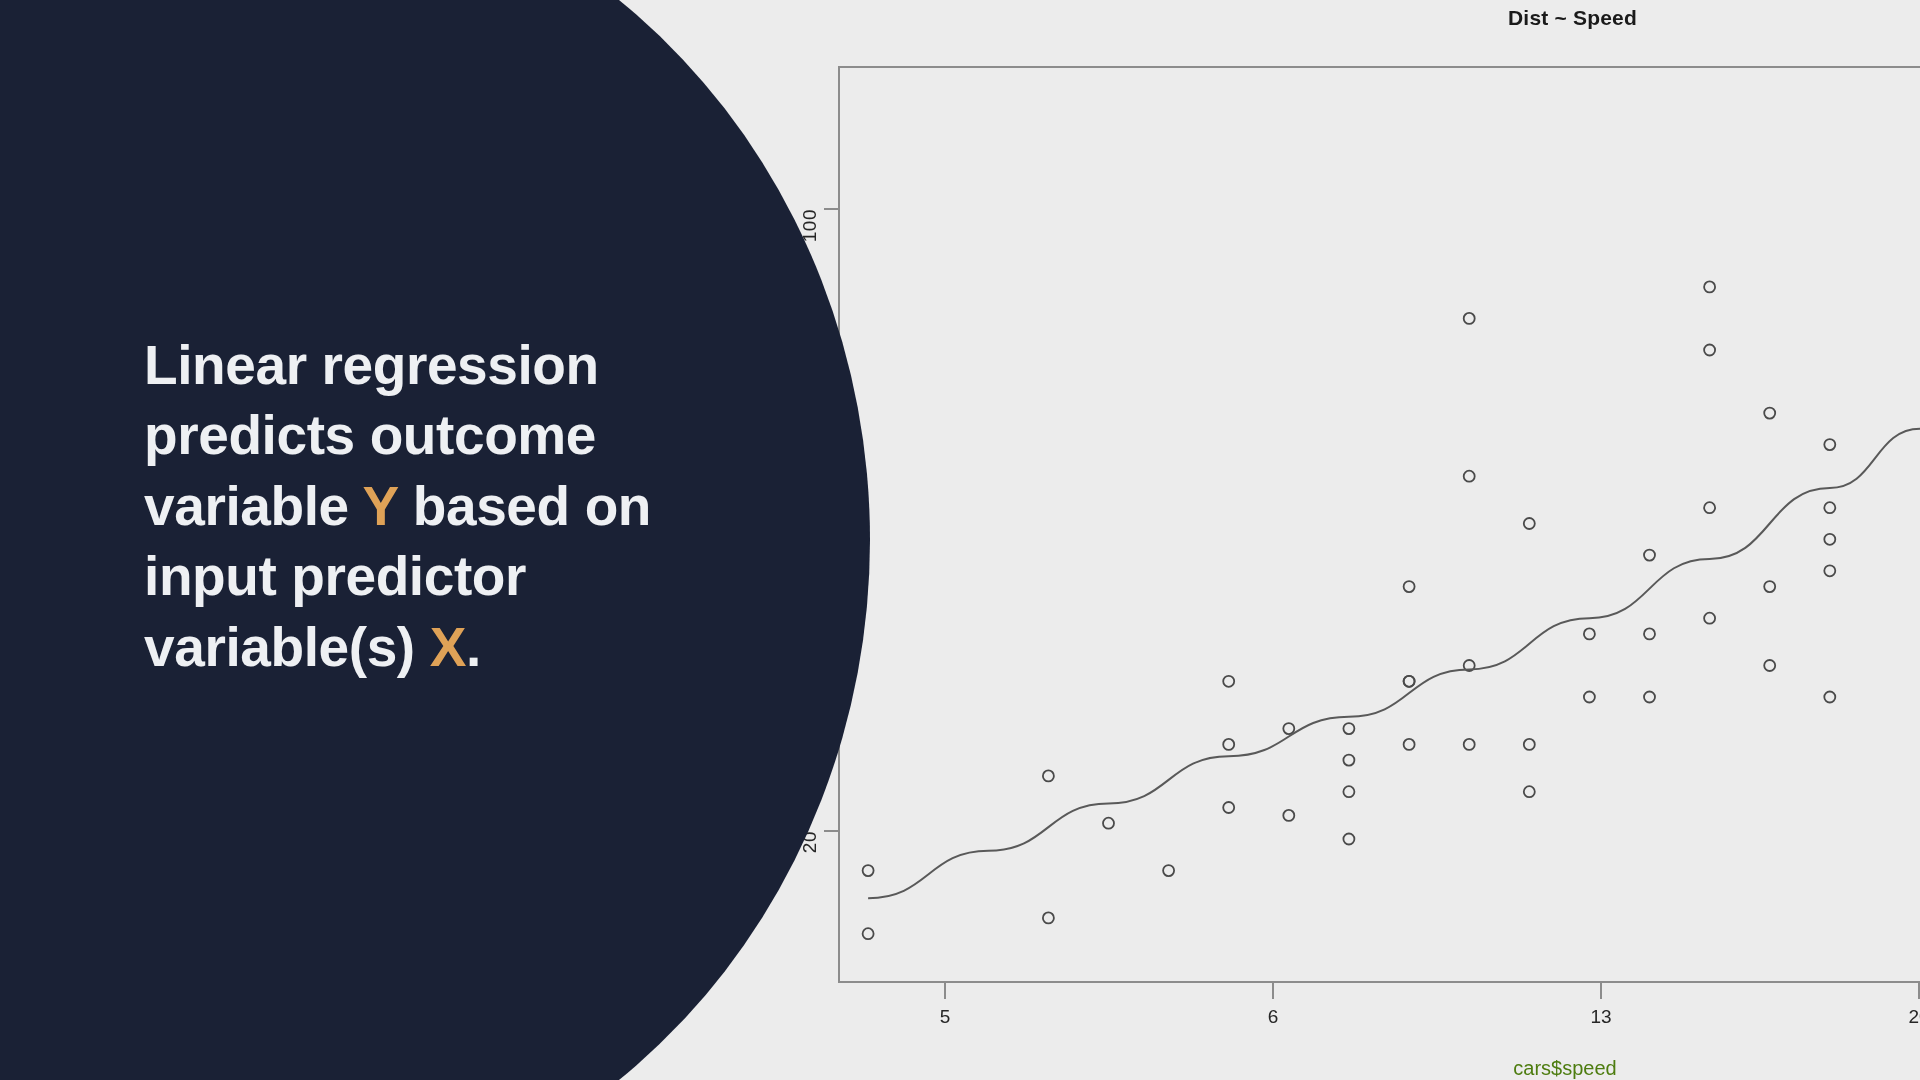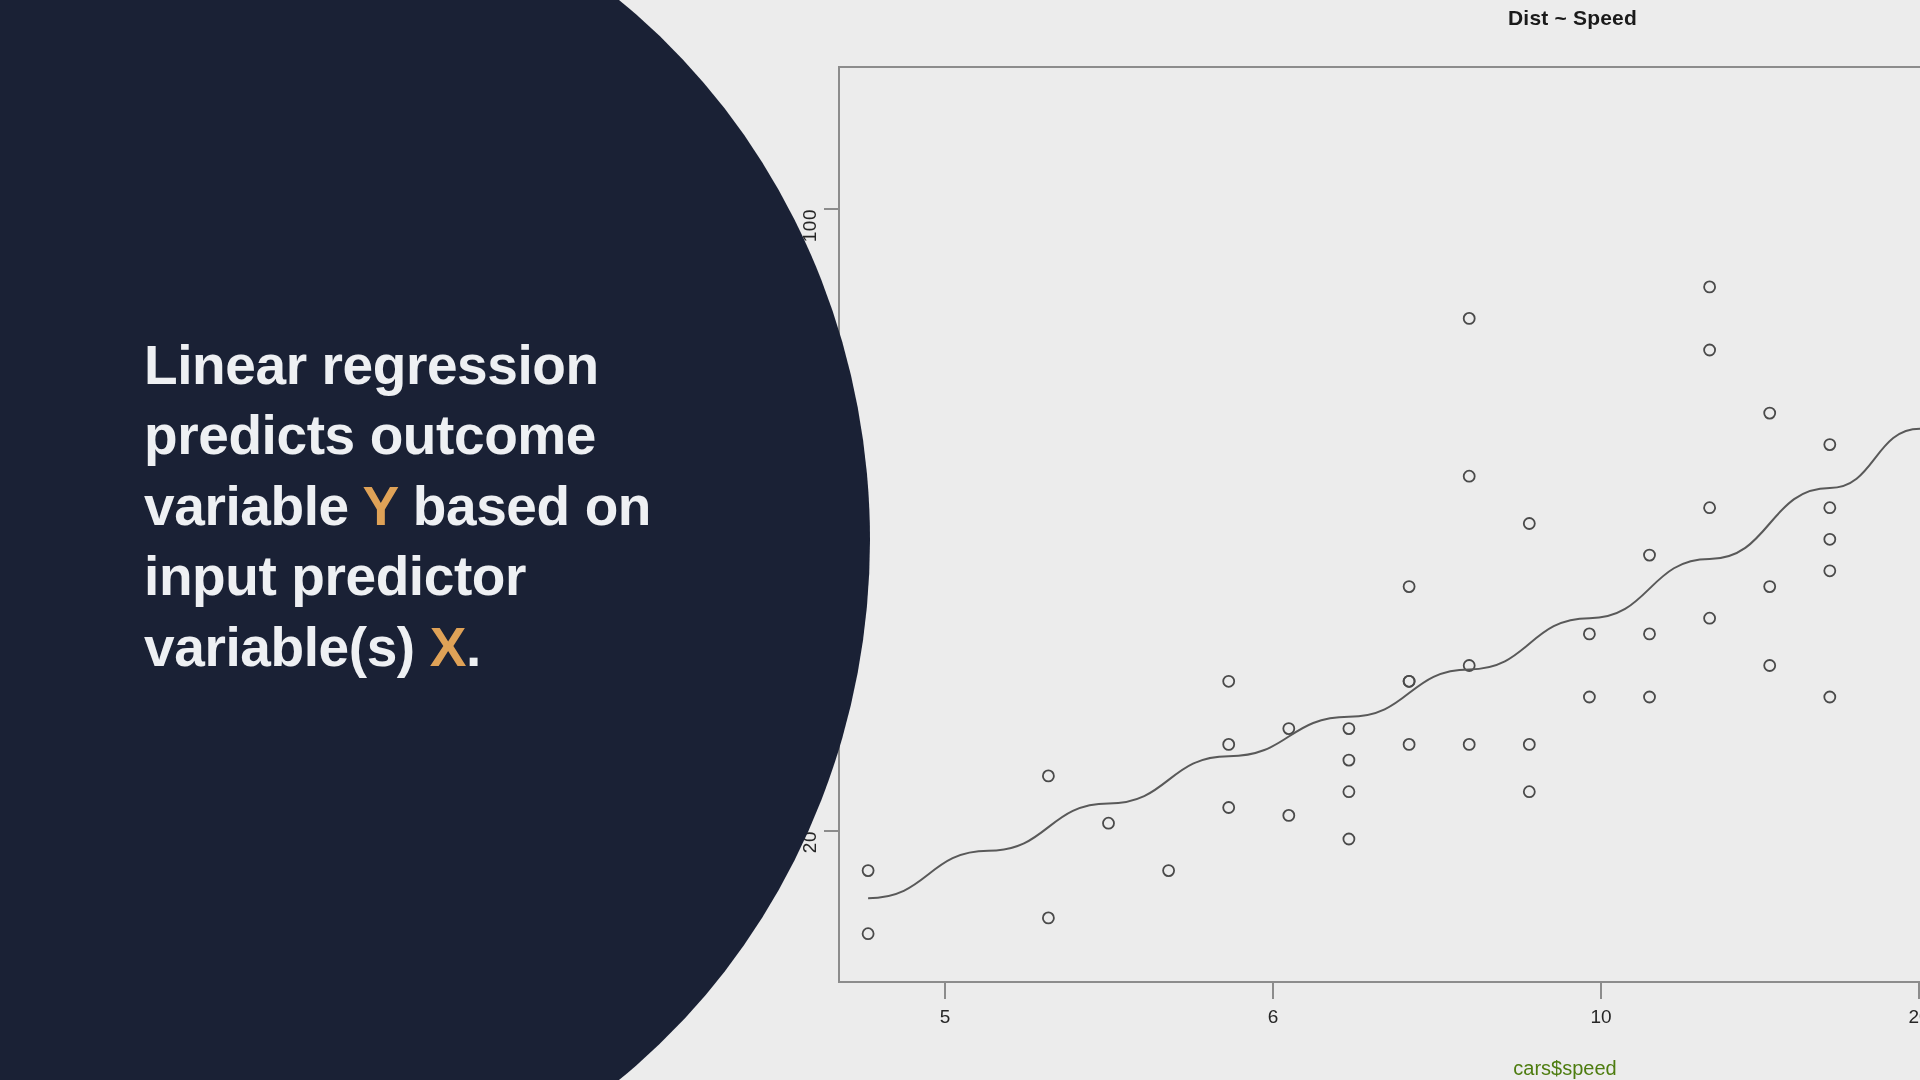--- a/index.html
+++ b/index.html
@@ -150,21 +150,21 @@
     <div class="ylab" style="top:675px">40</div>
     <div class="ylab" style="top:820px">20</div>
 
     <div class="tick-x" style="left:944px"></div>
     <div class="tick-x" style="left:1272px"></div>
     <div class="tick-x" style="left:1600px"></div>
     <div class="tick-x" style="left:1918px"></div>
 
     <div class="xlab" style="left:945px">5</div>
     <div class="xlab" style="left:1273px">6</div>
-    <div class="xlab" style="left:1601px">10</div>
+    <div class="xlab" style="left:1601px">13</div>
     <div class="xlab" style="left:1919px">20</div>
 
     <div id="x-axis-title">cars$speed</div>
 
     <svg id="plot-svg">
       <g id="points-g">
           <circle cx="868.1" cy="933.7" r="5.5" fill="none" stroke="#4a4a4a" stroke-width="1.8"></circle>
           <circle cx="868.1" cy="870.6" r="5.5" fill="none" stroke="#4a4a4a" stroke-width="1.8"></circle>
           <circle cx="1048.4" cy="917.9" r="5.5" fill="none" stroke="#4a4a4a" stroke-width="1.8"></circle>
           <circle cx="1048.4" cy="775.9" r="5.5" fill="none" stroke="#4a4a4a" stroke-width="1.8"></circle>

